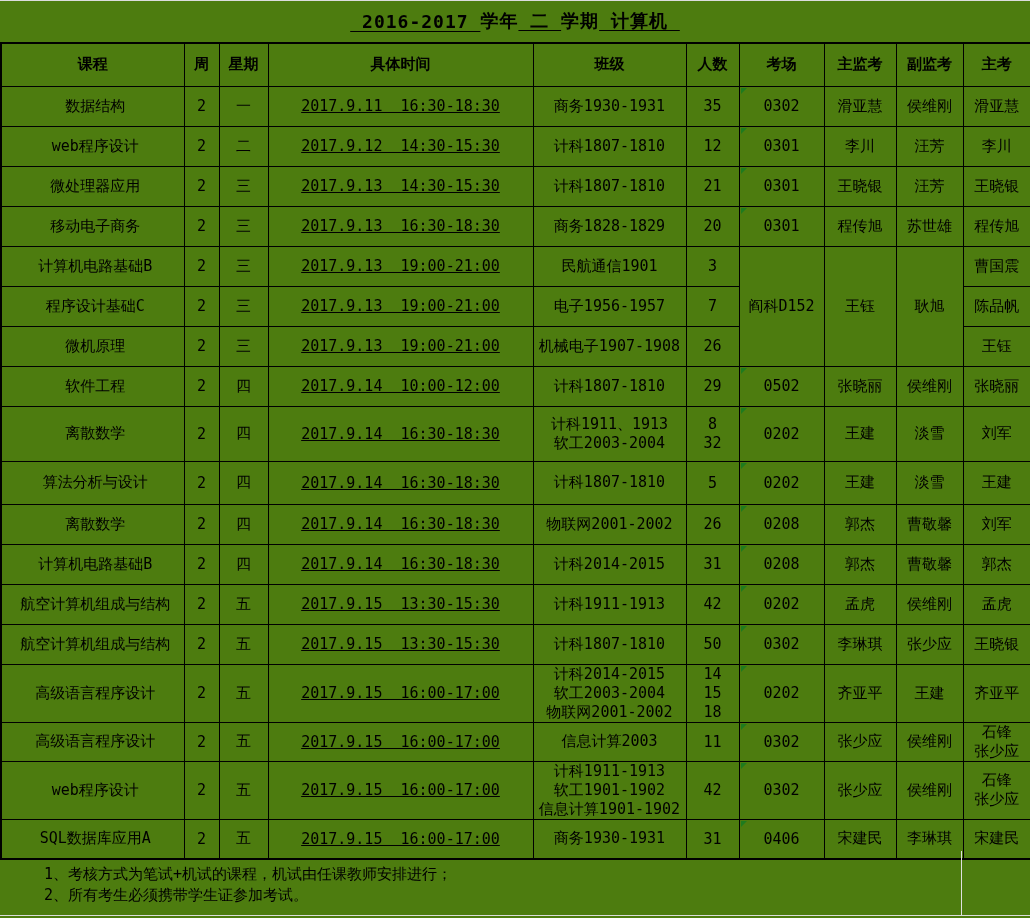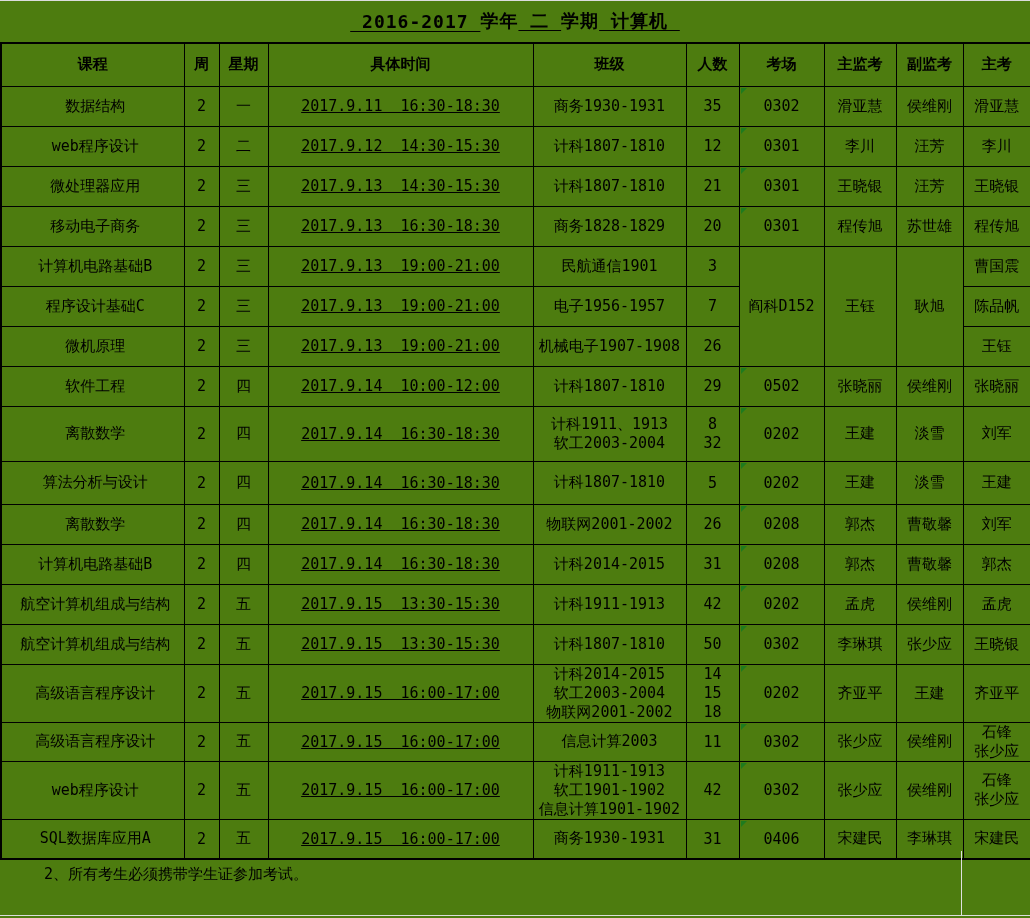--- a/index.html
+++ b/index.html
@@ -328,19 +328,20 @@
           <td class="c-room">0406<span class="marker" style="border-top-color: rgb(30, 123, 30);"></span></td>
           <td class="c-chief">宋建民</td>
           <td class="c-deputy">李琳琪</td>
           <td class="c-examiner">宋建民</td>
         </tr>
       </tbody>
   </table>
 
   <div class="notes">
     <div id="note-items">
+        <div class="item">1、考核方式为笔试+机试的课程，机试由任课教师安排进行；</div>
         <div class="item">2、所有考生必须携带学生证参加考试。</div>
       </div>
   </div>
 
   <div class="gridline-v"></div>
   <div class="edge-bottom"></div>
 </div>
 
 </body></html>

